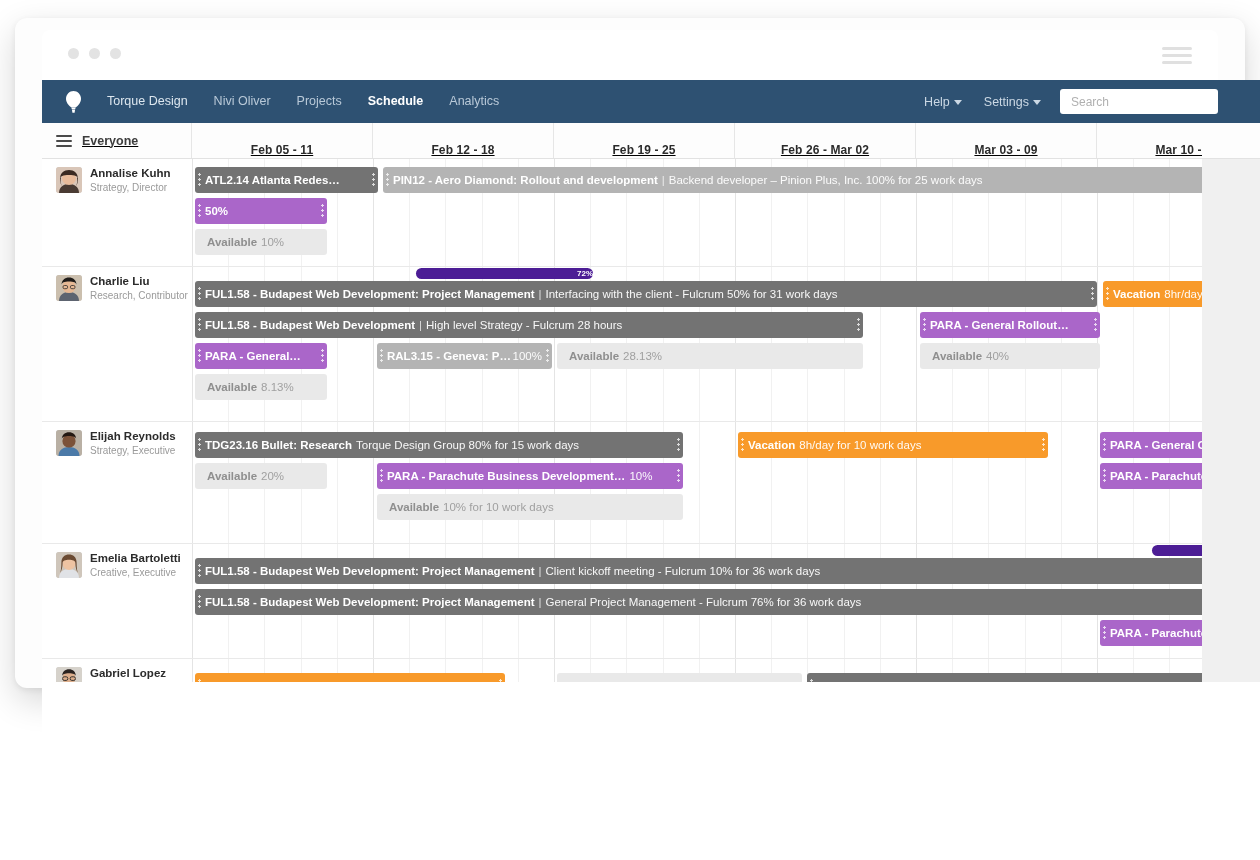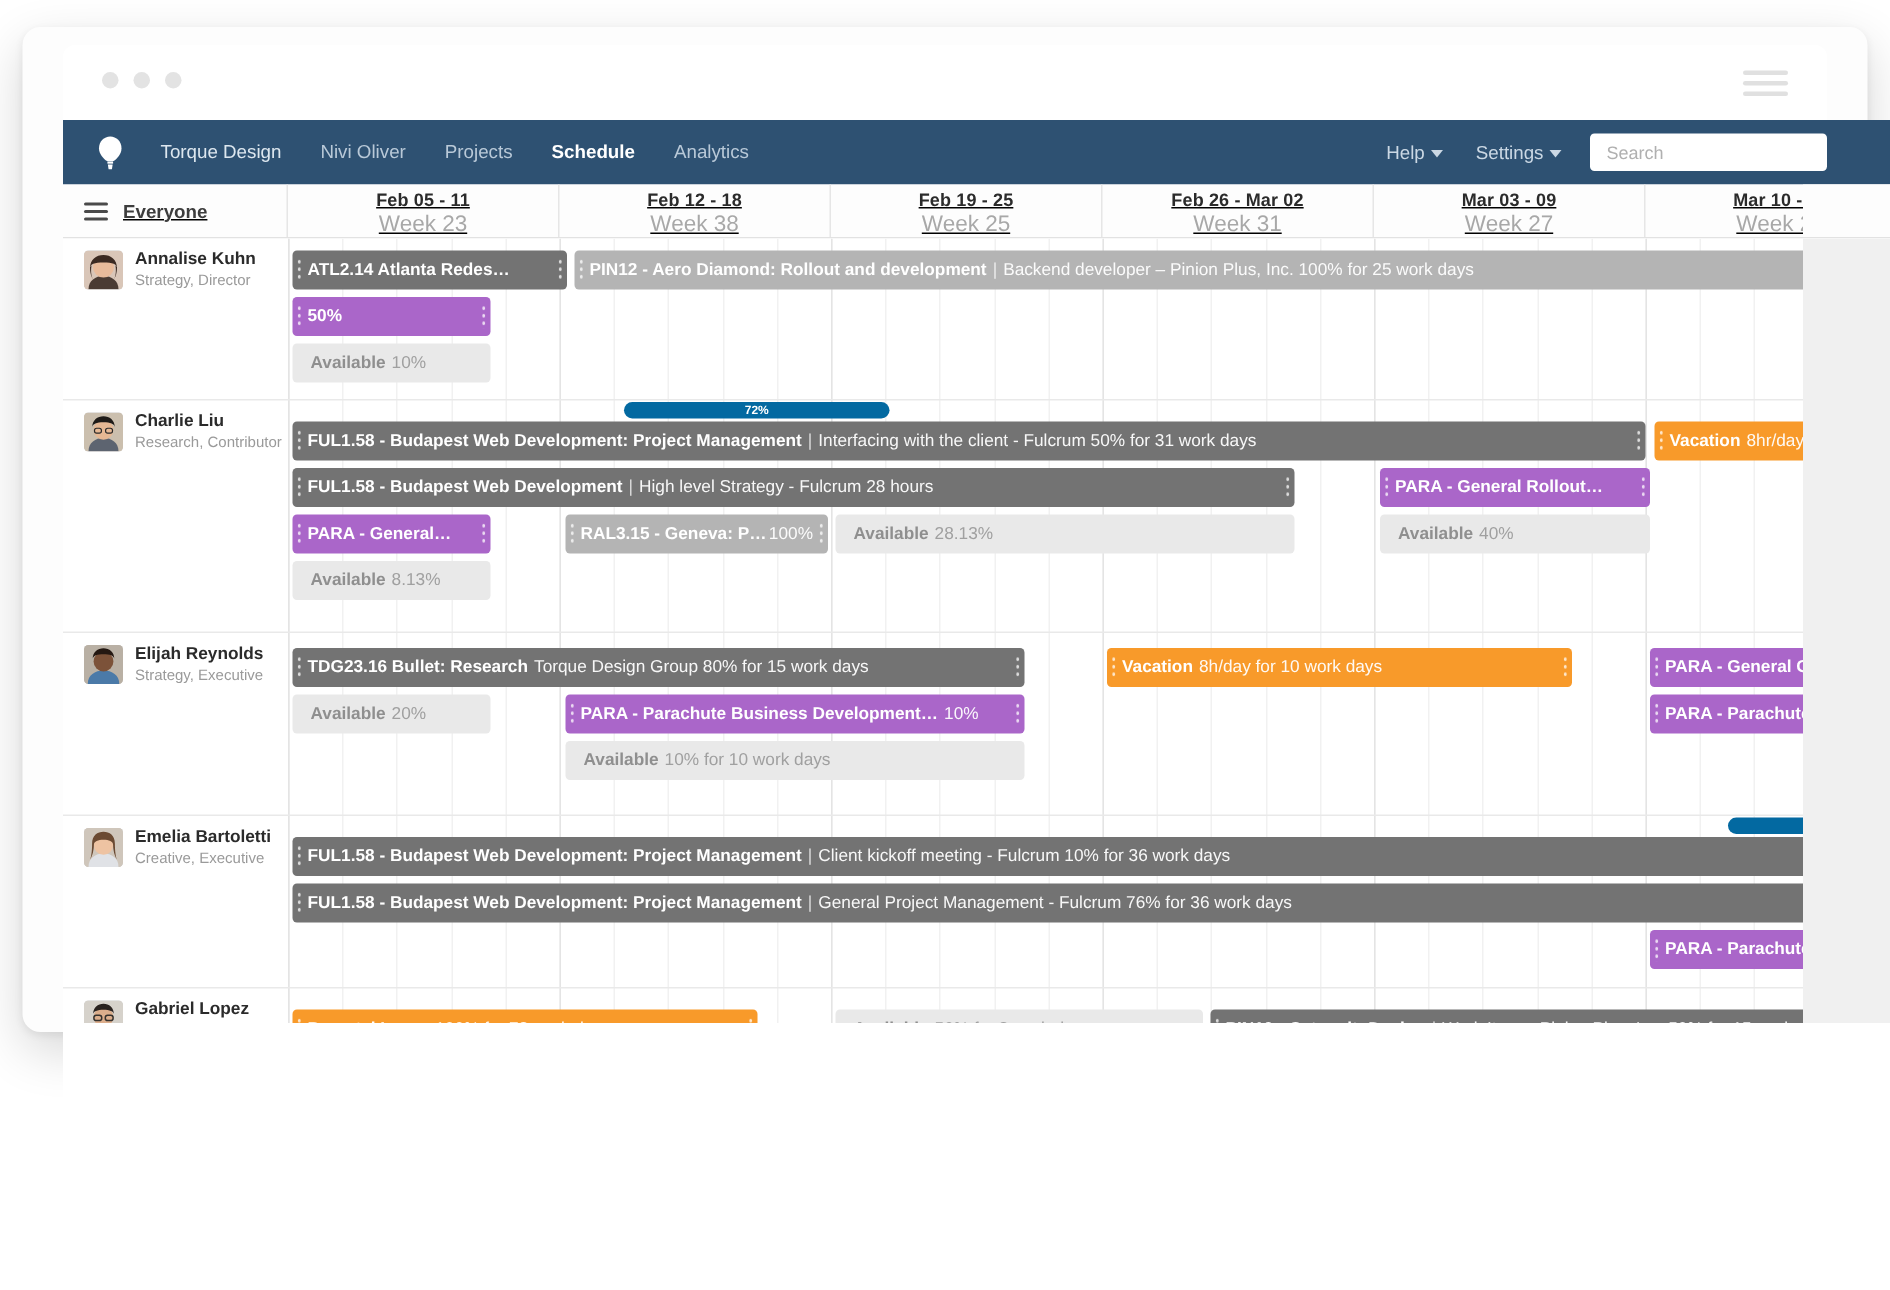--- a/index.html
+++ b/index.html
@@ -83,21 +83,21 @@
   .people-head{
     width:150px;min-width:150px;display:flex;align-items:center;gap:10px;padding-left:14px;
     border-right:1px solid #e6e6e6;box-sizing:border-box;
   }
   .ham{display:flex;flex-direction:column;gap:3px;width:16px;cursor:pointer;}
   .ham i{display:block;height:2px;background:#4a4a4a;border-radius:1px;}
   .everyone{font-size:12.5px;font-weight:bold;color:#3d3d3d;}
   .weeks{flex:1;display:flex;position:relative;}
   .week-col{
     width:181px;min-width:181px;box-sizing:border-box;
-    border-right:1px solid #e6e6e6;text-align:center;padding-top:3px;
+    border-right:1px solid #e6e6e6;text-align:center;padding-top:20px;
   }
   .week-title{font-size:12px;font-weight:bold;color:#2b2b2b;letter-spacing:.1px;}
   .week-sub{font-size:15px;color:#a8a8a8;margin-top:1px;}
 
   
   .sched-body{position:relative;height:523px;overflow:hidden;background:#fff;}
   .grid{position:absolute;left:150px;top:0;right:0;bottom:0;pointer-events:none;}
   .vline{position:absolute;top:0;bottom:0;width:1px;background:#f1f1f1;}
   .vline.week{background:#e4e4e4;}
   .colsep{position:absolute;left:150px;top:0;bottom:0;width:1px;background:#e6e6e6;}
@@ -131,22 +131,22 @@
   .bar.avail{background:#e9e9e9;color:#a0a0a0;padding-left:12px;}
   .bar.avail b{color:#8f8f8f;font-weight:bold;}
   .grip{
     position:absolute;left:3px;top:5px;width:3px;height:16px;cursor:ew-resize;
     background-image:radial-gradient(circle, rgba(255,255,255,.75) 1px, transparent 1.2px);
     background-size:3px 5px;
   }
   .grip.r{left:auto;right:3px;}
 
   .pct{
-    position:absolute;height:11px;border-radius:6px;background:#0369a1;
-    display:flex;align-items:center;justify-content:center;
+    position:absolute;height:11px;border-radius:6px;background:#4c1d95;
+    display:flex;align-items:center;justify-content:flex-end;
     font-size:8px;color:#fff;font-weight:bold;z-index:4;
   }
 
   .fadeout{
     position:absolute;left:1160px;top:0;width:58px;bottom:0;
     background:#f0f0f0;z-index:6;
   }
   .fadeout-head{position:absolute;left:1160px;top:0;width:58px;height:35px;background:#fdfdfd;z-index:6;}
 </style>
 </head>

